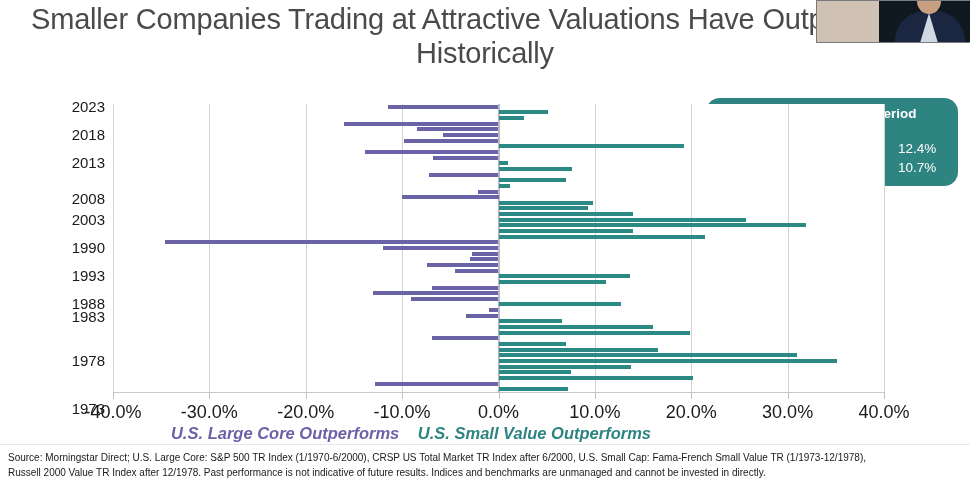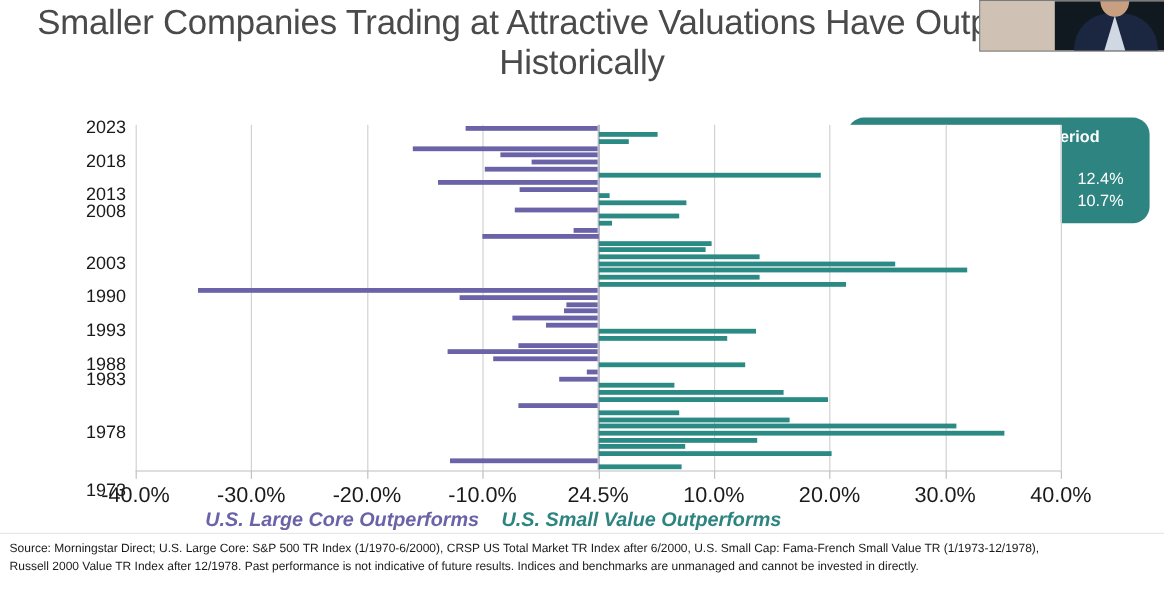--- a/index.html
+++ b/index.html
@@ -222,35 +222,35 @@
         <div class="tickmark" style="left: 578.25px;"></div>
         <div class="tickmark" style="left: 674.625px;"></div>
         <div class="tickmark" style="left: 771px;"></div>
       </div>
   </div>
 
   <div id="yticks">
       <div class="ytick" style="left: 35px; top: 97.8235px;">2023</div>
       <div class="ytick" style="left: 35px; top: 126.059px;">2018</div>
       <div class="ytick" style="left: 35px; top: 154.294px;">2013</div>
-      <div class="ytick" style="left: 35px; top: 168px;">2008</div>
+      <div class="ytick" style="left: 35px; top: 190px;">2008</div>
       <div class="ytick" style="left: 35px; top: 210.765px;">2003</div>
       <div class="ytick" style="left: 35px; top: 239px;">1990</div>
       <div class="ytick" style="left: 35px; top: 267.235px;">1993</div>
       <div class="ytick" style="left: 35px; top: 295.471px;">1988</div>
       <div class="ytick" style="left: 35px; top: 308px;">1983</div>
       <div class="ytick" style="left: 35px; top: 351.941px;">1978</div>
       <div class="ytick" style="left: 35px; top: 400px;">1973</div>
     </div>
   <div id="xticks">
       <div class="xtick" style="left: 68px; top: 402px;">-40.0%</div>
       <div class="xtick" style="left: 164.375px; top: 402px;">-30.0%</div>
       <div class="xtick" style="left: 260.75px; top: 402px;">-20.0%</div>
       <div class="xtick" style="left: 357.125px; top: 402px; text-align: center;">-10.0%</div>
-      <div class="xtick" style="left: 453.5px; top: 402px;">24.5%</div>
+      <div class="xtick" style="left: 453.5px; top: 402px;">0.0%</div>
       <div class="xtick" style="left: 549.875px; top: 402px;">10.0%</div>
       <div class="xtick" style="left: 646.25px; top: 402px;">20.0%</div>
       <div class="xtick" style="left: 742.625px; top: 402px;">30.0%</div>
       <div class="xtick" style="left: 839px; top: 402px;">40.0%</div>
     </div>
 
   <div class="legend">
     <span class="lg-purple">U.S. Large Core Outperforms</span>
     <span class="lg-teal">U.S. Small Value Outperforms</span>
   </div>

